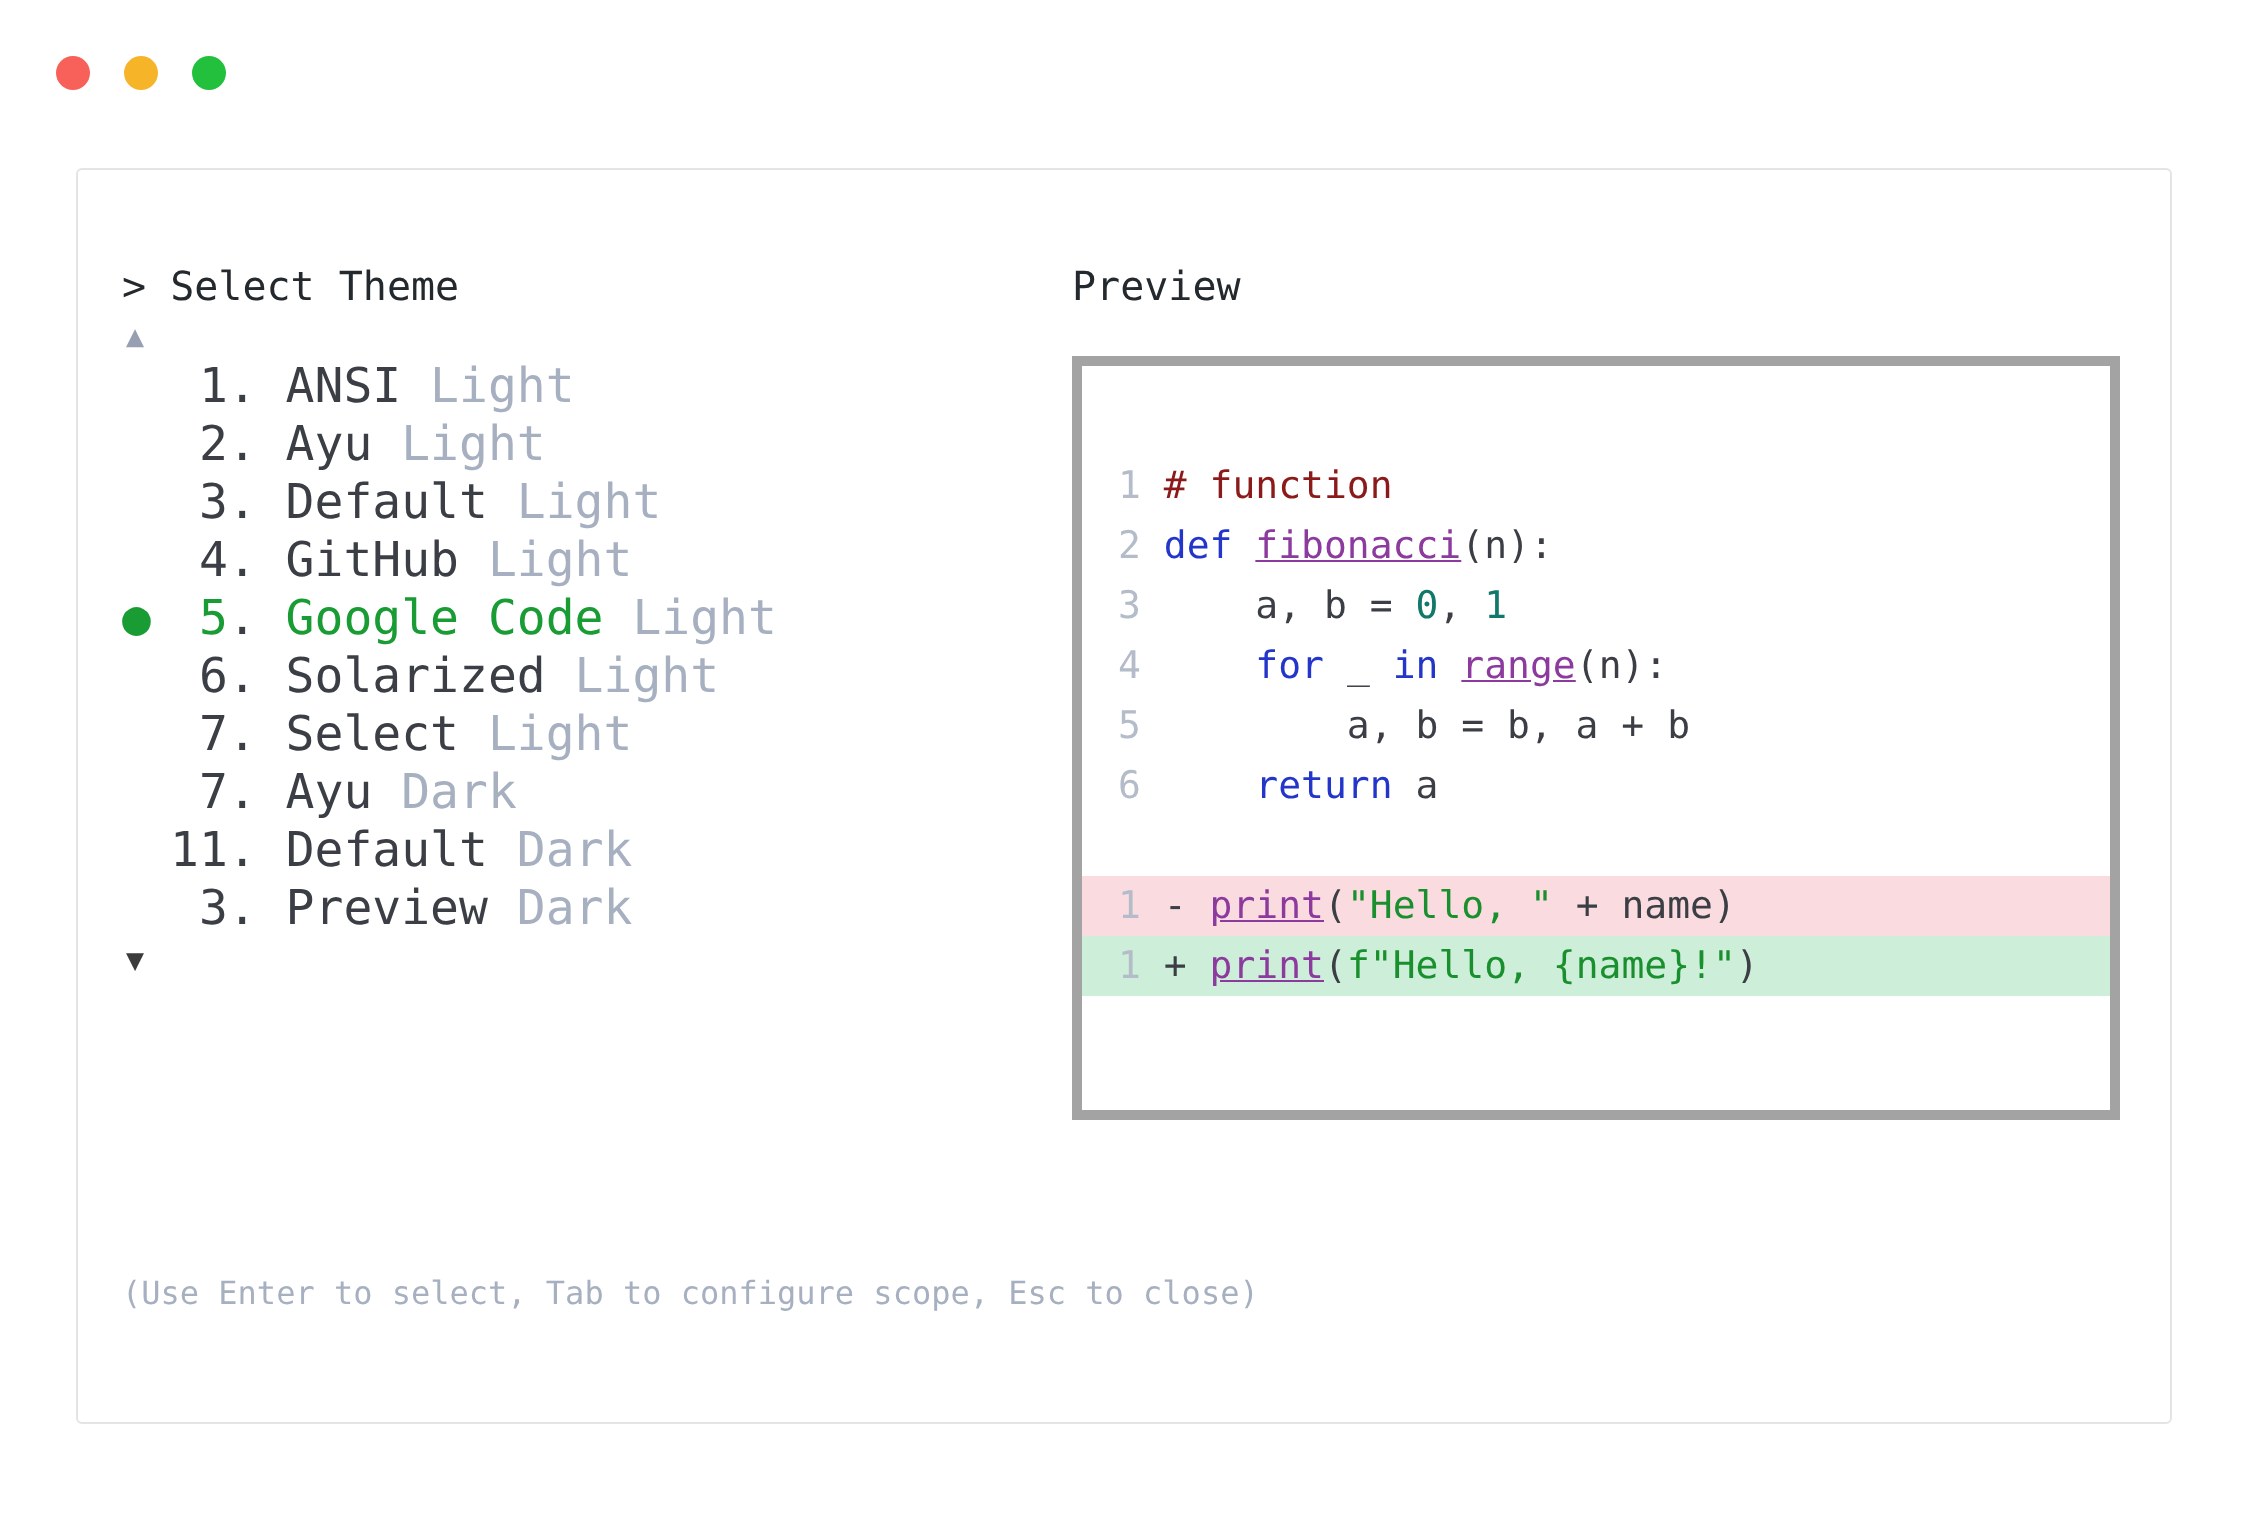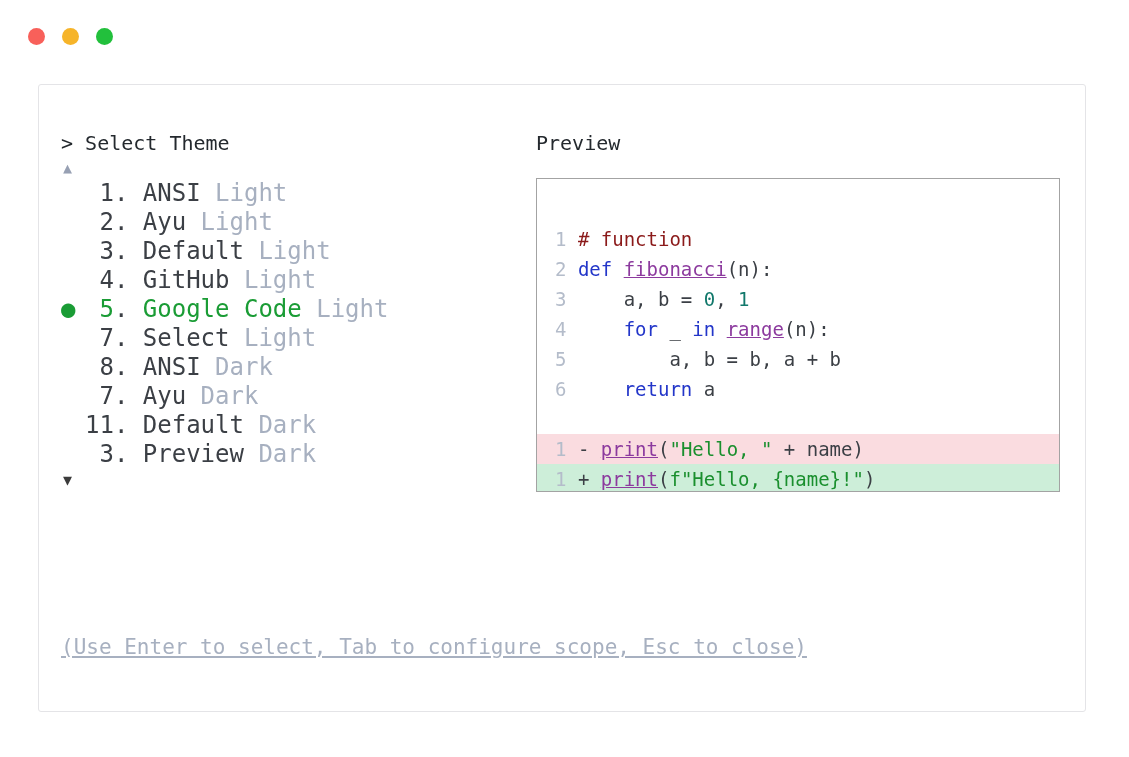--- a/index.html
+++ b/index.html
@@ -119,22 +119,22 @@
   .preview-label {
     font-size: 20px;
     line-height: 28px;
     color: #24292e;
     white-space: pre;
     margin-bottom: 21px;
   }
   .preview-panel {
     box-sizing: border-box;
     width: 524px;
-    height: 314px;
-    border: 1px solid #a3a3a3;
+    height: 382px;
+    border: 5px solid #a3a3a3;
     background: #ffffff;
     padding: 45px 0 0 0;
     overflow: hidden;
   }
 
   .code {
     font-size: 19px;
     line-height: 30px;
     white-space: pre;
   }
@@ -162,25 +162,24 @@
 
   .diff-del { background: #fadce0; }
   .diff-add { background: #cdeed9; }
   .diff-mark { color: #3b3f45; }
 
   
   .hint {
     position: absolute;
     left: 22px;
     top: 548px;
-    font-size: 21px;
+    font-size: 16px;
     line-height: 28px;
     color: #a7b0c0;
     white-space: pre;
-    text-decoration: underline;
   }
 </style>
 </head>
 <body>
 
 <div class="titlebar">
   <span class="dot" style="background: rgb(248, 96, 90);"></span>
   <span class="dot" style="background: rgb(246, 180, 41);"></span>
   <span class="dot" style="background: rgb(34, 192, 60);"></span>
 </div>
@@ -193,22 +192,22 @@
       <div class="prompt-line"><span>&gt; </span><span>Select Theme</span></div>
 
       <div class="arrow arrow-up">▲</div>
 
       <ul class="theme-list" id="theme-list">
           <li class="theme-item"><span class="bullet empty"> </span><span class="idx">1</span><span>. </span><span class="tname">ANSI</span><span> </span><span class="tvariant">Light</span></li>
           <li class="theme-item"><span class="bullet empty"> </span><span class="idx">2</span><span>. </span><span class="tname">Ayu</span><span> </span><span class="tvariant">Light</span></li>
           <li class="theme-item"><span class="bullet empty"> </span><span class="idx">3</span><span>. </span><span class="tname">Default</span><span> </span><span class="tvariant">Light</span></li>
           <li class="theme-item"><span class="bullet empty"> </span><span class="idx">4</span><span>. </span><span class="tname">GitHub</span><span> </span><span class="tvariant">Light</span></li>
           <li class="theme-item selected"><span class="bullet">●</span><span class="idx">5</span><span>. </span><span class="tname">Google Code</span><span> </span><span class="tvariant">Light</span></li>
+          <li class="theme-item"><span class="bullet empty"> </span><span class="idx">6</span><span>. </span><span class="tname">Solarized</span><span> </span><span class="tvariant">Light</span></li>
           <li class="theme-item"><span class="bullet empty"> </span><span class="idx">7</span><span>. </span><span class="tname">Select</span><span> </span><span class="tvariant">Light</span></li>
-          <li class="theme-item"><span class="bullet empty"> </span><span class="idx">8</span><span>. </span><span class="tname">ANSI</span><span> </span><span class="tvariant">Dark</span></li>
           <li class="theme-item"><span class="bullet empty"> </span><span class="idx">7</span><span>. </span><span class="tname">Ayu</span><span> </span><span class="tvariant">Dark</span></li>
           <li class="theme-item"><span class="bullet empty"> </span><span class="idx">11</span><span>. </span><span class="tname">Default</span><span> </span><span class="tvariant">Dark</span></li>
           <li class="theme-item"><span class="bullet empty"> </span><span class="idx">3</span><span>. </span><span class="tname">Preview</span><span> </span><span class="tvariant">Dark</span></li>
         </ul>
 
       <div class="arrow arrow-down">▼</div>
     </div>
 
     <div class="right-col">
       <div class="preview-label">Preview</div>

